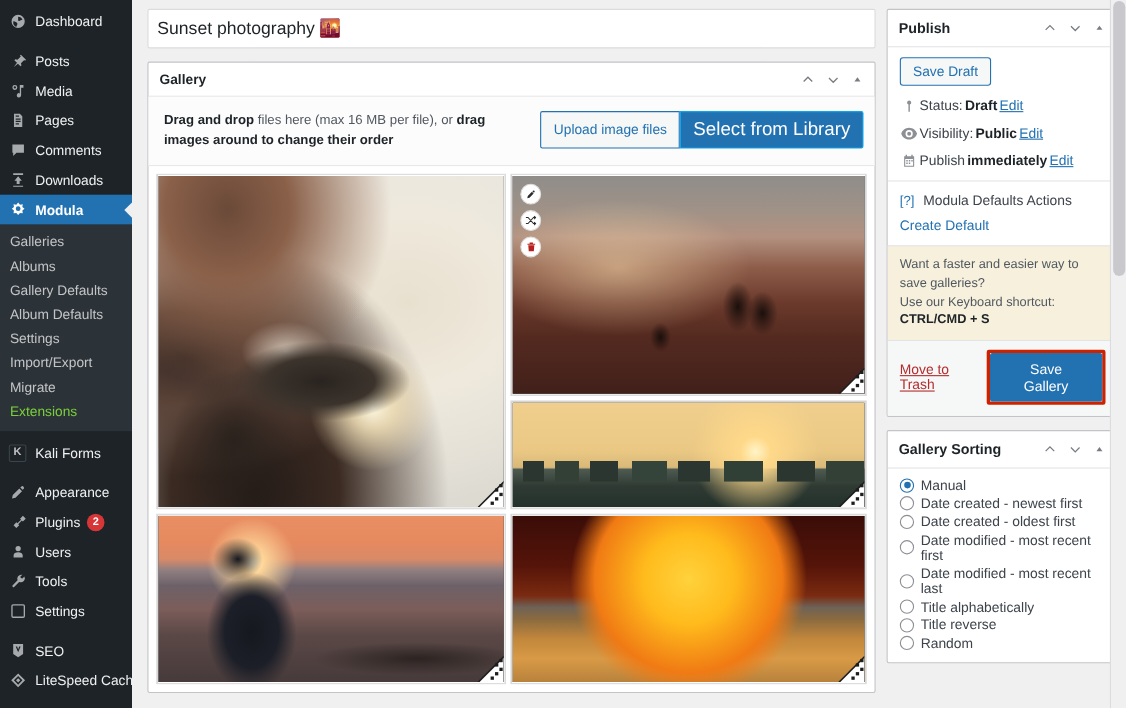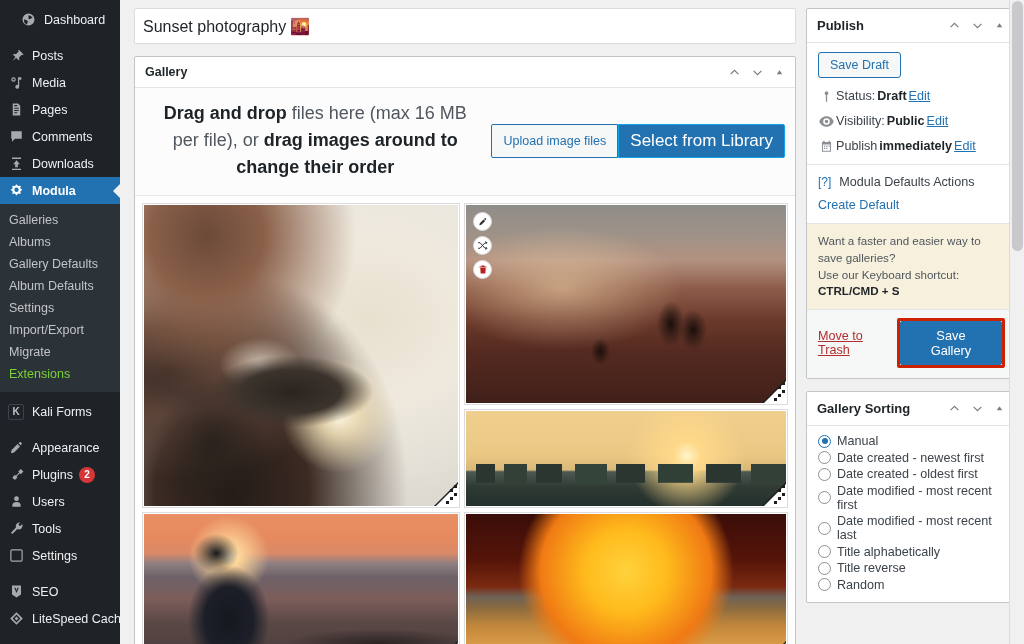--- a/index.html
+++ b/index.html
@@ -92,21 +92,21 @@
   }
   .pb-title { font-size: 12.5px; font-weight: 700; color: #1d2327; }
   .pb-ctrls { display:flex; align-items:center; gap:10px; color:#787c82; }
   .pb-ctrls span { cursor:pointer; display:flex; }
 
   .dropzone {
     display:flex; align-items:center; justify-content:space-between;
     padding: 12px 10px 14px 14px; gap: 10px;
     background:#fcfcfc; border-bottom:1px solid #e8e8ea;
   }
-  .dz-text { font-size: 18px; color: #50575e; line-height: 1.5; max-width: 420px; text-align: center; }
+  .dz-text { font-size: 12px; color: #50575e; line-height: 1.5; max-width: 420px; }
   .dz-text b { color:#1d2327; font-weight:700; }
   .dz-btns { display:flex; flex-shrink:0; }
   .btn-sec {
     background:#f6f7f7; border:1px solid #2271b1; color:#2271b1;
     padding: 6px 11px; font-size:12.5px; cursor:pointer;
     border-radius:2px 0 0 2px; font-family:"Liberation Sans",sans-serif;
   }
   .btn-pri {
     background:#2271b1; border:1px solid #0ea5e9; color:#ffffff;
     padding: 6px 11px; font-size:17px; cursor:pointer;
@@ -204,21 +204,21 @@
   }
   #vthumb { position:absolute; left:2px; top:1px; width:11px; height:250px; background:#c9c9cd; border-radius:6px; }
 </style>
 </head>
 <body>
 
 <div id="app">
 
   <div id="sidebar">
 
-    <div class="menu-item" style="margin-top:6px;margin-left:12px;">
+    <div class="menu-item" style="margin-top:6px;">
       <span class="ico">
         <svg width="15" height="15" viewBox="0 0 20 20" fill="currentColor">
             <path d="M10 2a8 8 0 100 16 8 8 0 000-16zm0 2.2a5.8 5.8 0 015.3 3.5l-4 1.8a2.2 2.2 0 00-1.3-.5V4.2zM4.4 9.6l3.9 1.8c.1.6.5 1.1 1 1.4l-1.7 3.8A5.8 5.8 0 014.4 9.6z"></path>
           </svg>
       </span>
       <span class="lbl">Dashboard</span>
     </div>
 
     <div class="menu-sep"></div>
 

